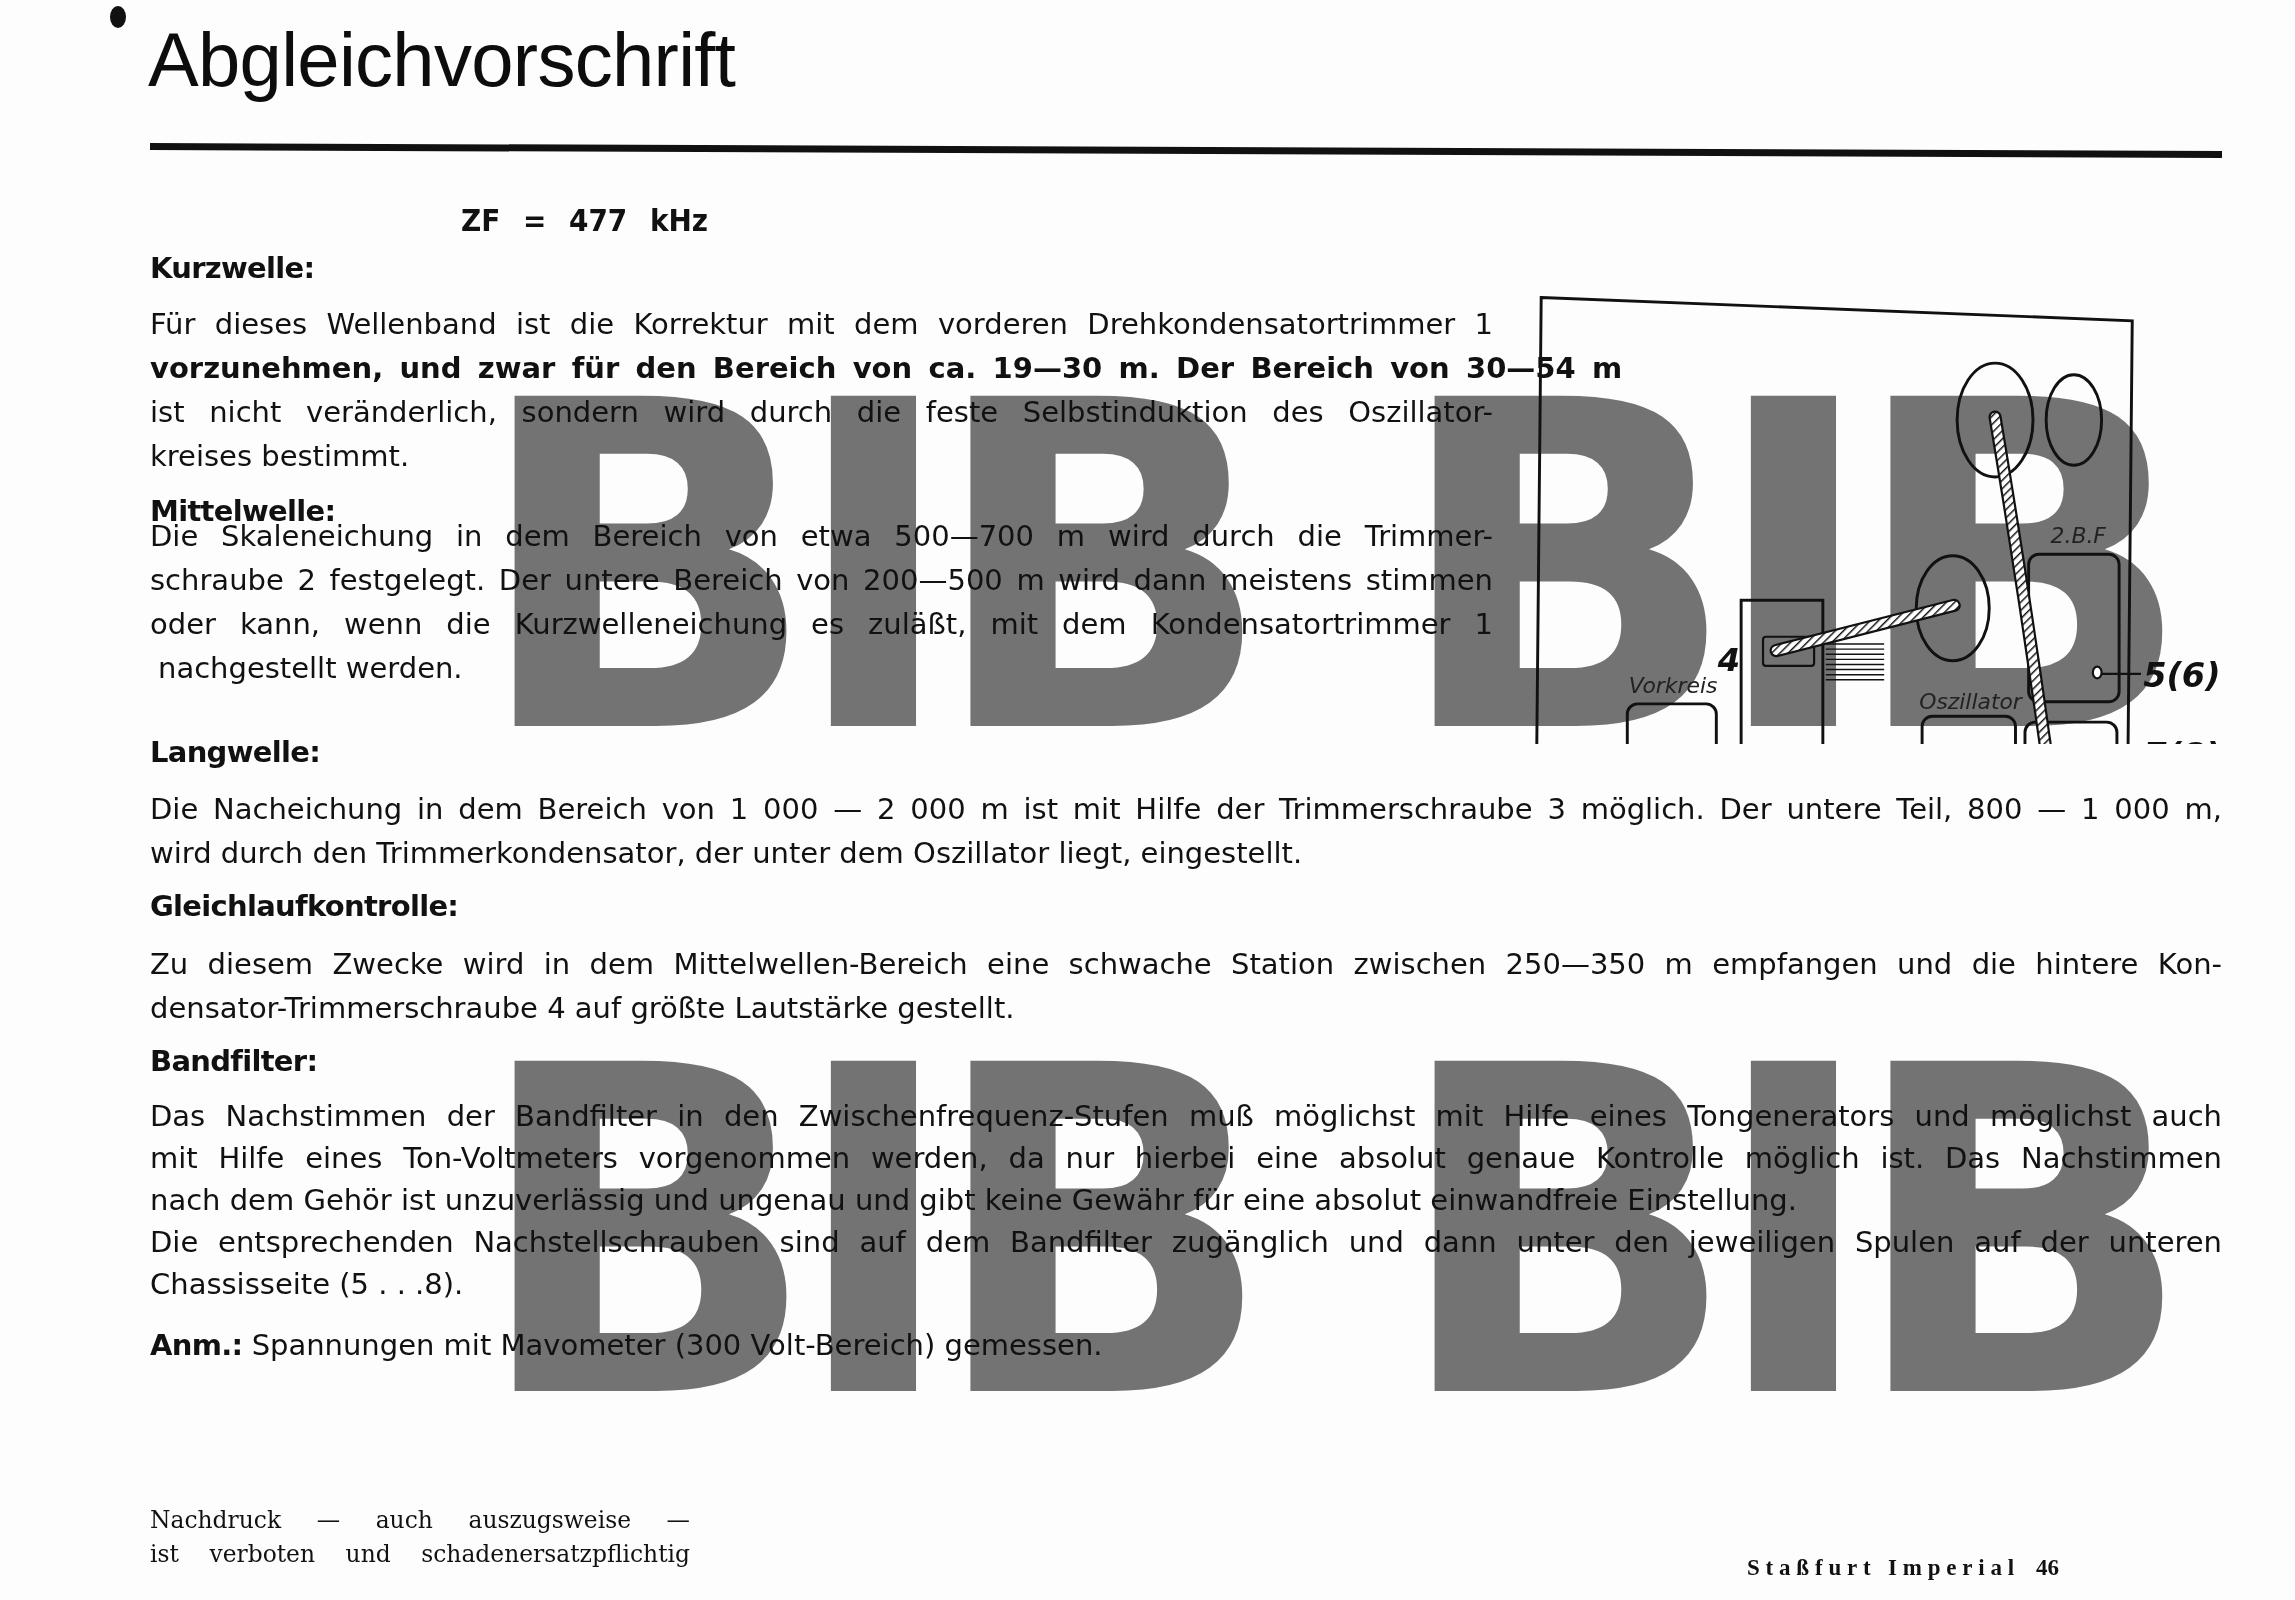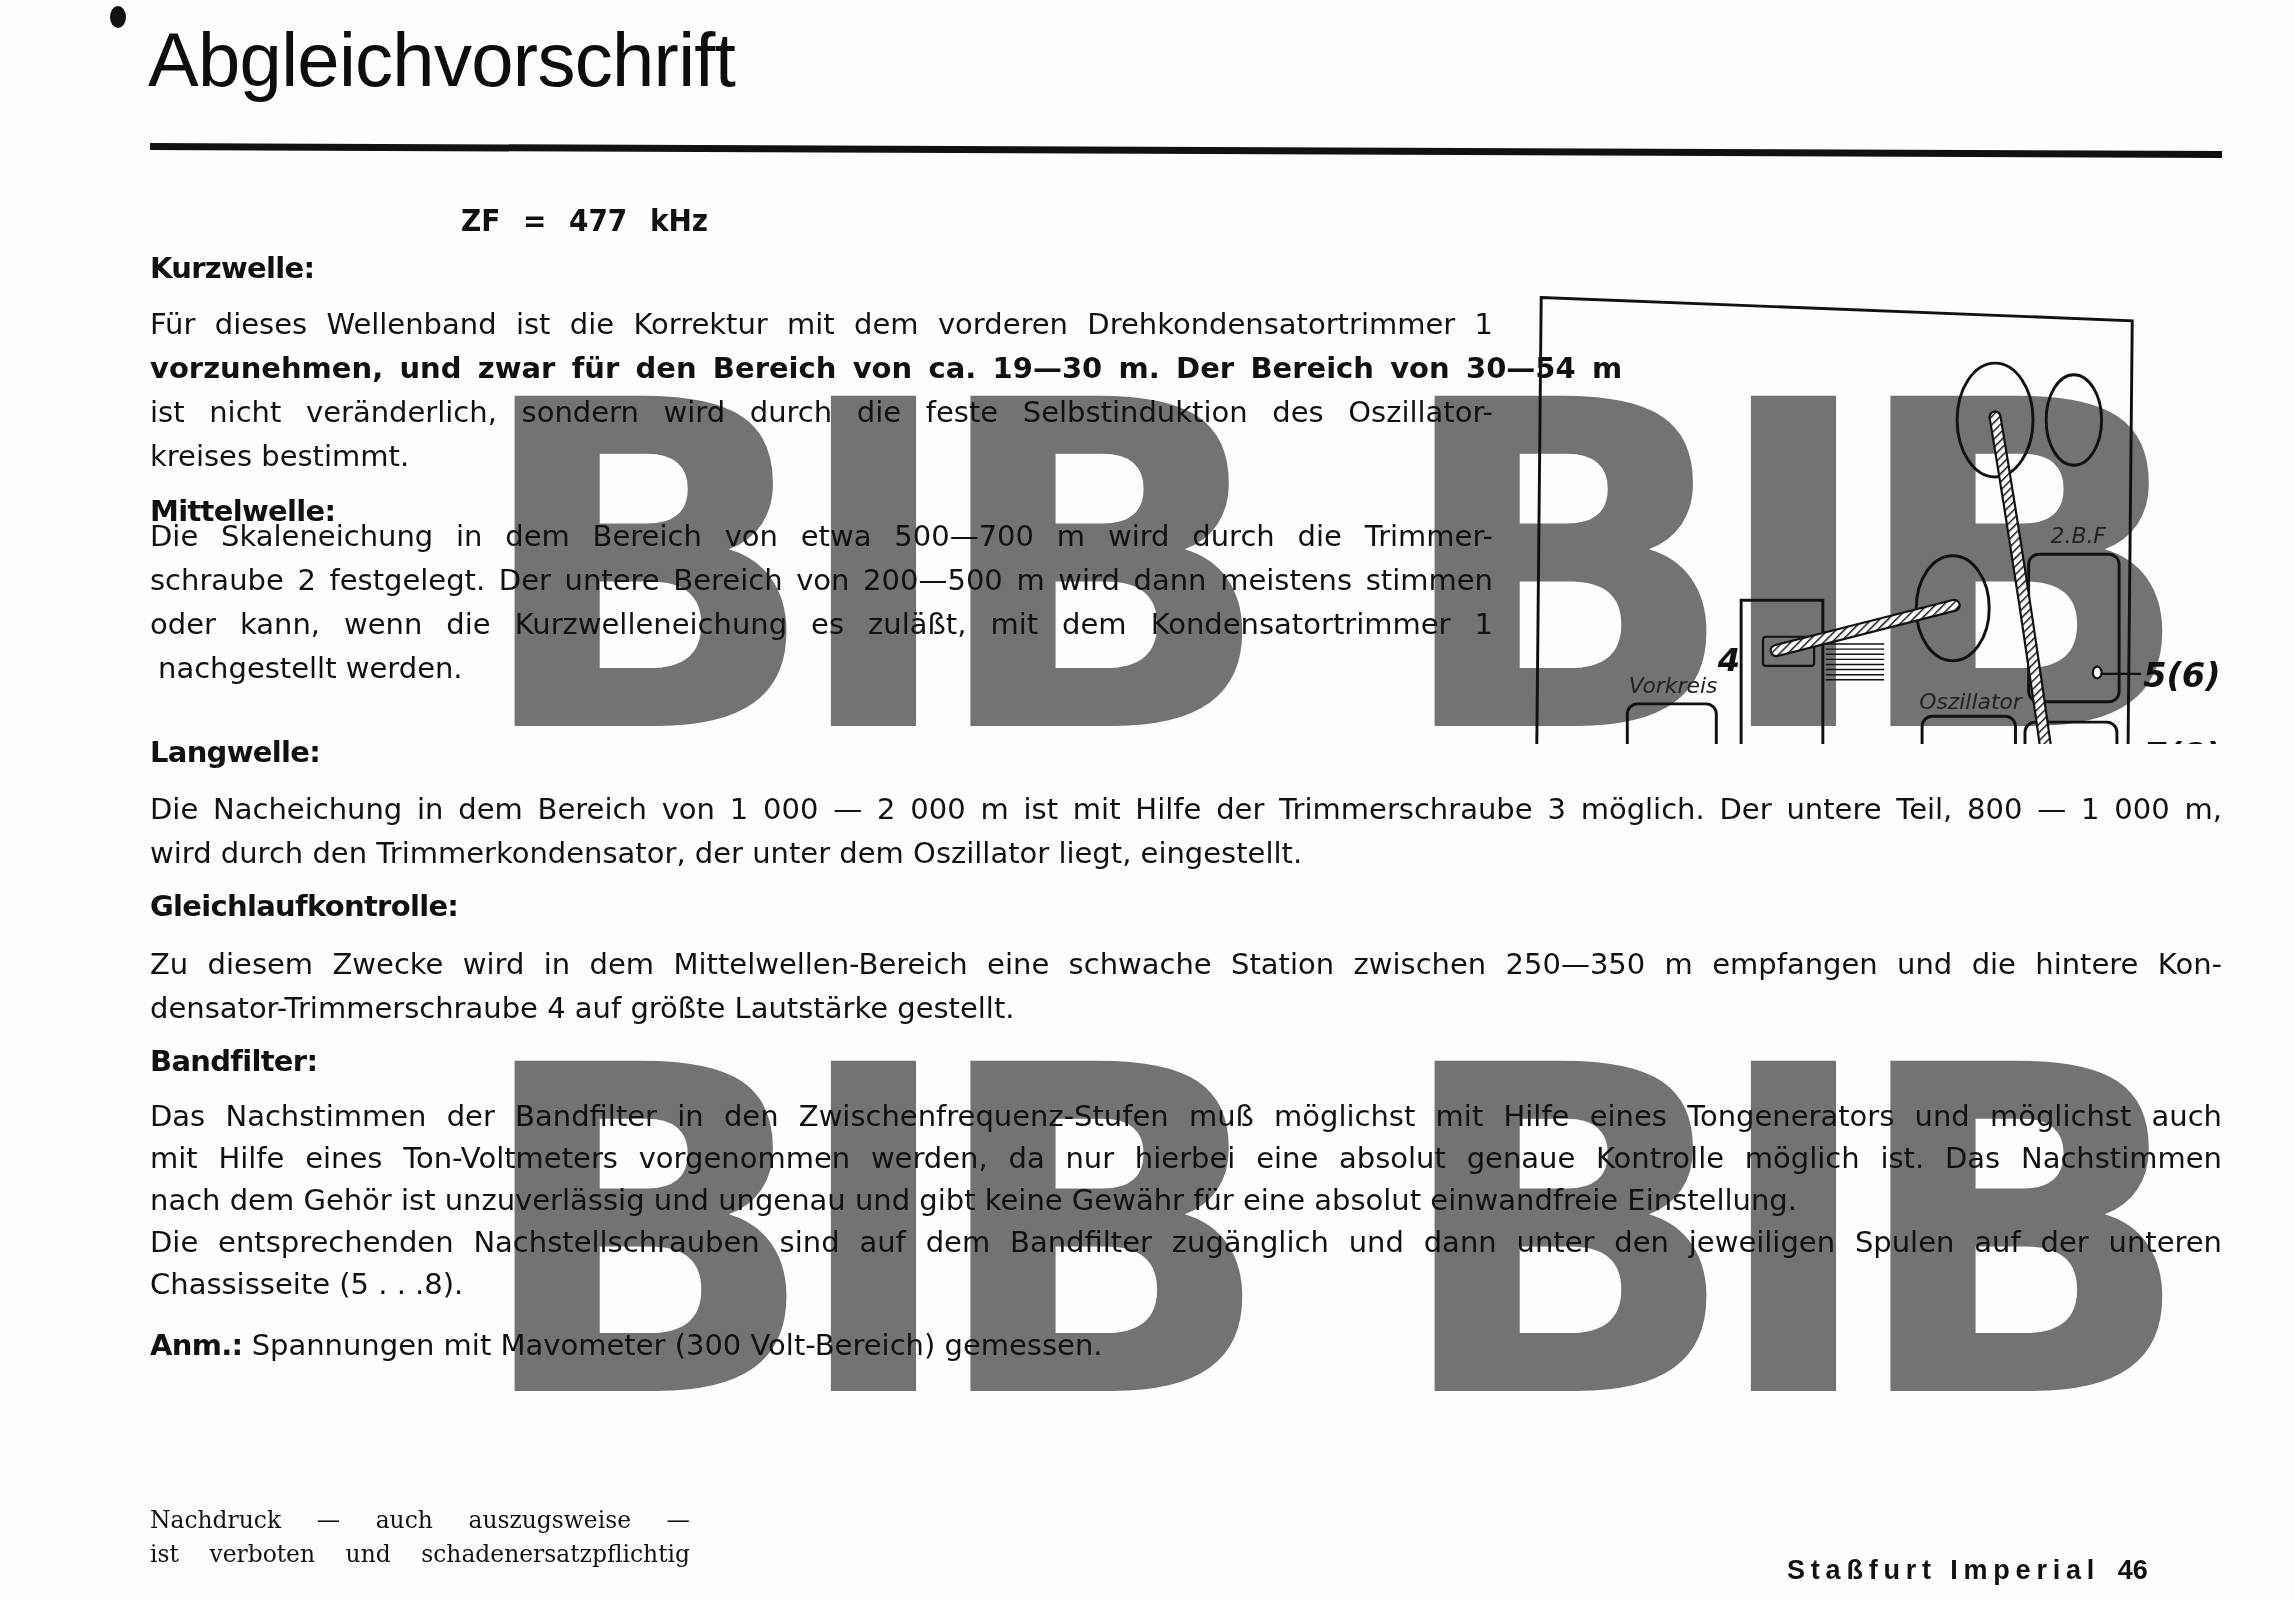--- a/index.html
+++ b/index.html
@@ -17,21 +17,21 @@
   .para { position:absolute; left:150px; font-size:29px; line-height:44px; font-family:"DejaVu Sans", sans-serif; }
   .para .ln { display:block; white-space:nowrap; text-align:justify; text-align-last:justify; height:44px; }
   .para .ln.last { text-align-last:left; }
   .narrow { width:1343px; }
   .wide { width:2072px; }
   .watermark { position:absolute; color:#737373; font-family:"DejaVu Sans", sans-serif; font-weight:bold; font-size:453px; line-height:1; letter-spacing:-29px; z-index:0; pointer-events:none;margin-left:20px; }
   .content { position:relative; z-index:1; }
   .footer-left { left:150px; top:1503px; font-family:"DejaVu Serif", serif; font-size:23.4px; line-height:34px; }
   .footer-left .l1 { display:block; width:540px; text-align:justify; text-align-last:justify; }
   .footer-left .l2 { display:block; width:540px; text-align:justify; text-align-last:justify; }
-  .footer-right { left:1787px; top:1555px; font-family:Liberation Sans, sans-serif; font-weight:bold; font-size:27px; letter-spacing:5.8px; }
+  .footer-right { left:1747px; top:1555px; font-family:Liberation Serif, serif; font-weight:bold; font-size:23px; letter-spacing:5.8px; }
   .footer-right .pg { letter-spacing:0; margin-left:4.4px; }
   svg text { font-family:"DejaVu Sans", sans-serif; }
 </style>
 </head>
 <body>
 
 <div class="watermark" style="left:453px;top:343px;">BIB</div>
 <div class="watermark" style="left:1373px;top:343px;">BIB</div>
 <div class="watermark" style="left:453px;top:1008px;">BIB</div>
 <div class="watermark" style="left:1373px;top:1008px;">BIB</div>

